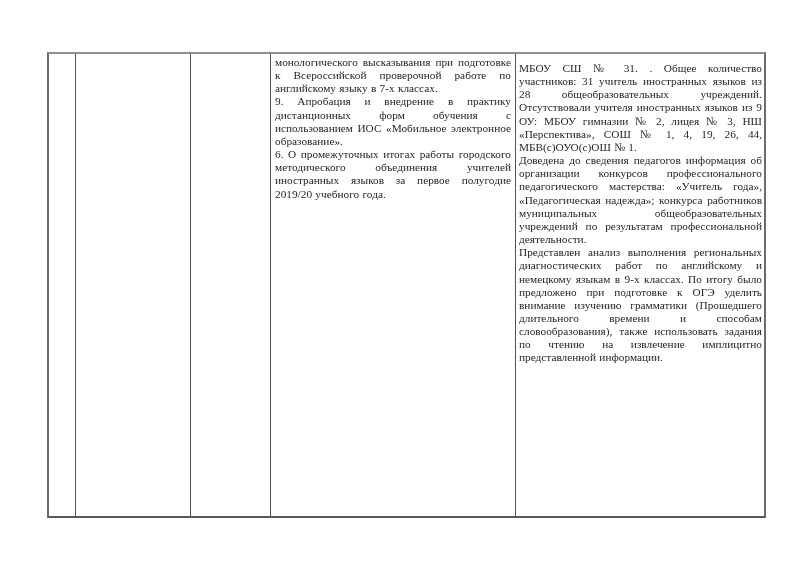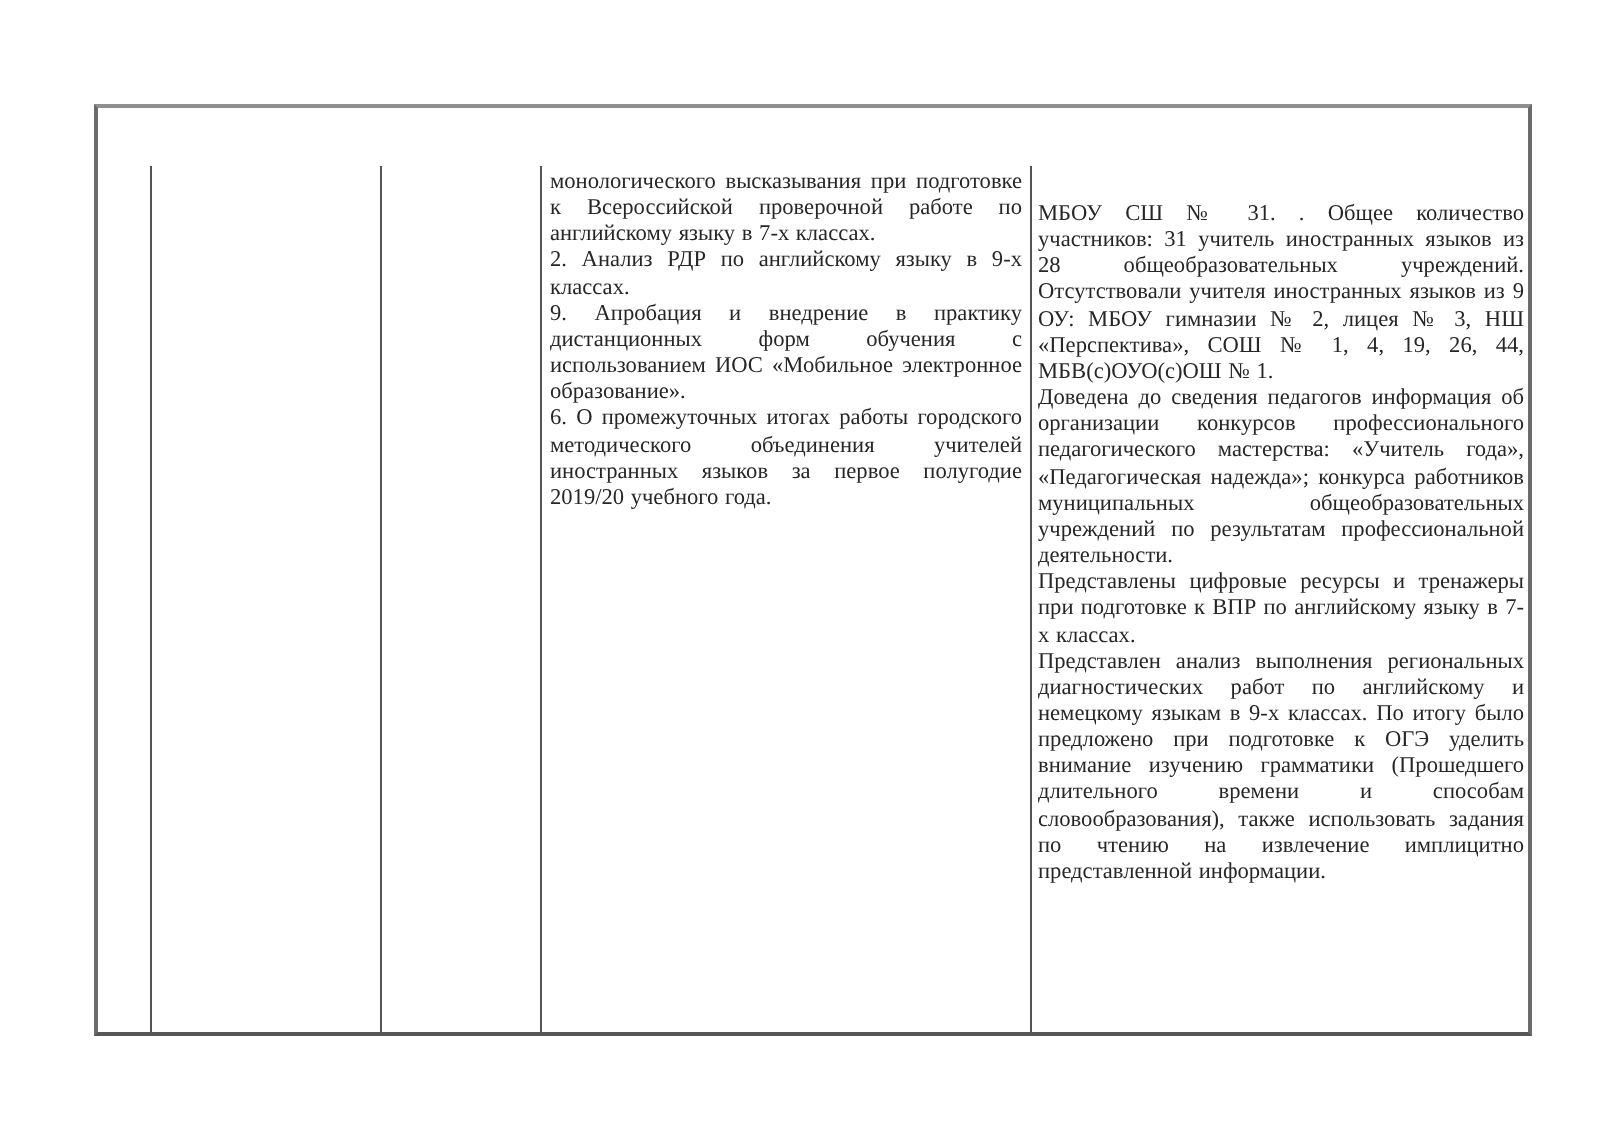--- a/index.html
+++ b/index.html
@@ -29,47 +29,44 @@
     border-bottom: 2.4px solid #575757;
     background: #ffffff;
   }
   .cell {
     box-sizing: border-box;
     overflow: hidden;
     padding: 1px 3px 0 4px;
   }
   .cell + .cell {
     border-left: 1.7px solid #545454;
-    margin-top: 29px;
   }
   .cell .para {
     margin: 0;
     font-size: 11.3px;
     line-height: 13.15px;
     color: #262626;
     text-align: justify;
     word-spacing: 0.5px;
   }
   .cell-agenda  { padding: 2px 4px 0 4px; }
-  .cell-results { padding: 18px 2px 0 3px; }
+  .cell-results { padding: 8px 2px 0 3px; }
 </style>
 </head>
 <body>
 
 <div class="page">
   <div class="doc-table">
     <div class="cell"></div>
     <div class="cell"></div>
     <div class="cell"></div>
     <div class="cell cell-agenda">
         <p class="para">монологического высказывания при подготовке к Всероссийской проверочной работе по английскому языку в 7-х классах.</p>
-        <p class="para">2. Анализ РДР по английскому языку в 9-х классах.</p>
         <p class="para">9. Апробация и внедрение в практику дистанционных форм обучения с использованием ИОС «Мобильное электронное образование».</p>
         <p class="para">6. О промежуточных итогах работы городского методического объединения учителей иностранных языков за первое полугодие 2019/20 учебного года.</p>
       </div>
     <div class="cell cell-results">
         <p class="para">МБОУ СШ № 31. . Общее количество участников: 31 учитель иностранных языков из 28 общеобразовательных учреждений. Отсутствовали учителя иностранных языков из 9 ОУ: МБОУ гимназии № 2, лицея № 3, НШ «Перспектива», СОШ № 1, 4, 19, 26, 44, МБВ(с)ОУО(с)ОШ № 1.</p>
         <p class="para">Доведена до сведения педагогов информация об организации конкурсов профессионального педагогического мастерства: «Учитель года», «Педагогическая надежда»; конкурса работников муниципальных общеобразовательных учреждений по результатам профессиональной деятельности.</p>
-        <p class="para">Представлены цифровые ресурсы и тренажеры при подготовке к ВПР по английскому языку в 7-х классах.</p>
         <p class="para">Представлен анализ выполнения региональных диагностических работ по английскому и немецкому языкам в 9-х классах. По итогу было предложено при подготовке к ОГЭ уделить внимание изучению грамматики (Прошедшего длительного времени и способам словообразования), также использовать задания по чтению на извлечение имплицитно представленной информации.</p>
       </div>
   </div>
 </div>
 
 </body></html>

